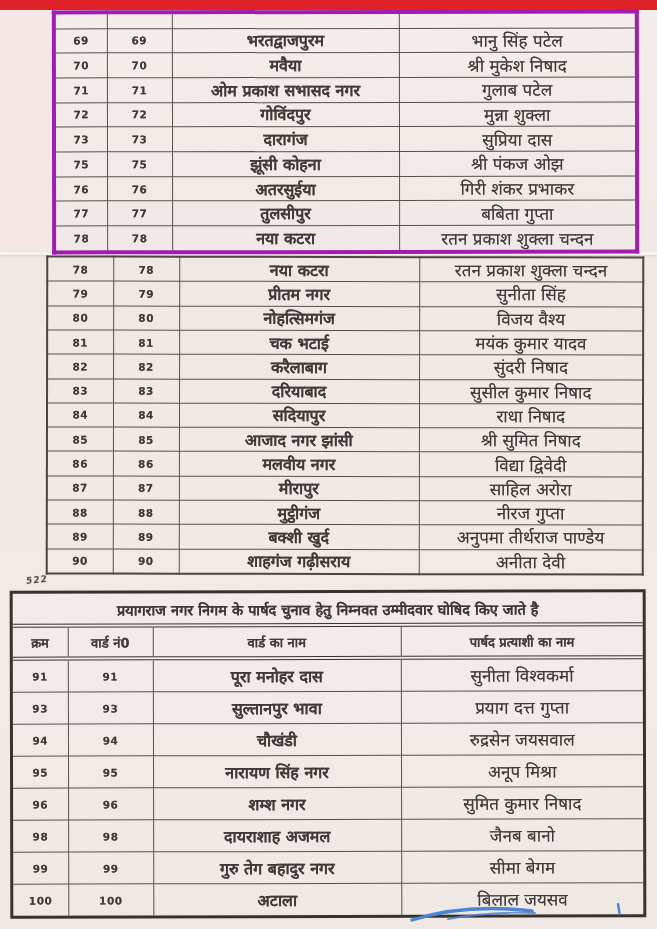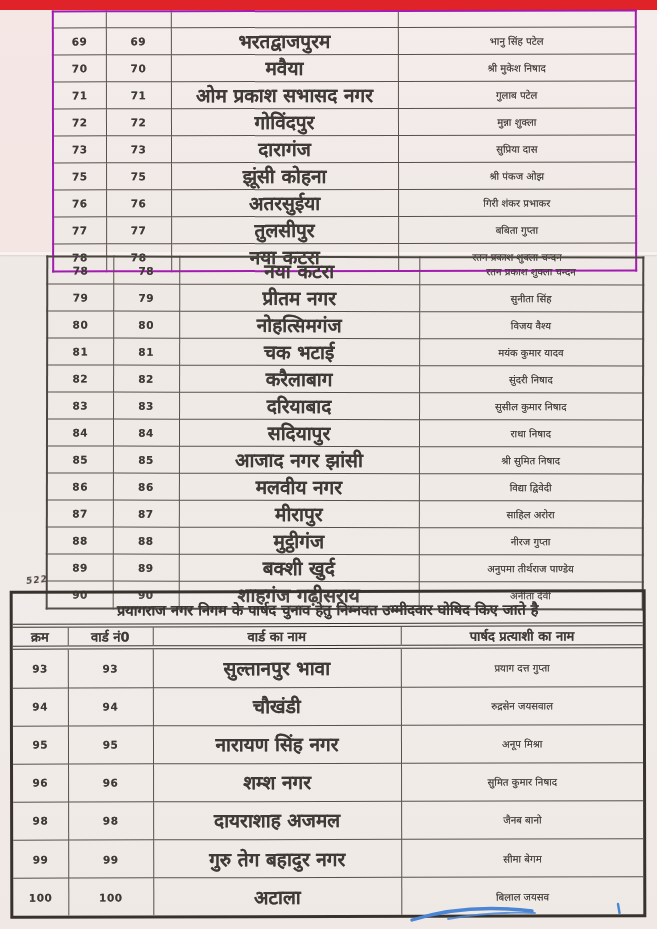--- a/index.html
+++ b/index.html
@@ -19,26 +19,26 @@
     position:absolute;border-collapse:collapse;table-layout:fixed;
     background:transparent;color:#3f3a37;
     text-shadow:0 0 .5px rgba(70,58,50,.55);
   }
   table.wardtable td,table.wardtable th{
     border:1.5px solid #57504b;
     text-align:center;vertical-align:middle;
     overflow:hidden;white-space:nowrap;padding:0 2px;
   }
   .num{font-size:10.5px;font-weight:700;letter-spacing:.5px}
-  .ward{font-size:19px;font-weight:700}
-  .cand{font-size:10px;font-weight:400}
+  .ward{font-size:16px;font-weight:700}
+  .cand{font-size:17px;font-weight:400}
 
   #t1{left:52px;top:10px;width:583px;height:244px;transform:rotate(-.08deg)}
   #t1 tr.partial td{border-top:none;height:16px}
-  #t1{border:2px solid #a21caf}
+  #t1{border:4px solid #a21caf}
 
   #t2{left:46px;top:256px;width:596px;height:319px;border:2px solid #4c4641;transform:rotate(.1deg)}
   #t2 td{border-width:1.6px}
 
   .hand-mark{
     position:absolute;left:26px;top:575px;
     font-size:9px;font-weight:700;color:#4e463f;letter-spacing:1px;
     transform:rotate(-6deg) skewX(-8deg);filter:blur(.3px);
   }
 
@@ -48,21 +48,21 @@
     background:rgba(255,255,255,.06);
   }
   .t3title{
     height:34px;line-height:34px;text-align:center;
     font-size:14.5px;font-weight:700;color:#3c3734;
     border-bottom:4px double #38322d;
     text-shadow:0 0 .5px rgba(70,58,50,.6);
     white-space:nowrap;overflow:hidden;
   }
   #t3{position:static;width:100%;height:288px}
-  #t3 th{font-size:13px;font-weight:700;height:20px;border-bottom:4px double #38322d}
+  #t3 th{font-size:13px;font-weight:700;height:31px;border-bottom:4px double #38322d}
   #t3 th:first-child,#t3 td:first-child{border-left:none}
   #t3 th:last-child,#t3 td:last-child{border-right:none}
   #t3 tr:last-child td{border-bottom:none}
   #t3 tr:first-child th{border-top:none}
 
   .sig-svg{position:absolute;left:360px;top:898px;width:290px;height:30px}
 </style>
 </head>
 <body>
 
@@ -244,20 +244,26 @@
     <thead>
       <tr>
           <th>क्रम</th>
           <th>वार्ड नं0</th>
           <th>वार्ड का नाम</th>
           <th>पार्षद प्रत्याशी का नाम</th>
         </tr>
     </thead>
     <tbody>
         <tr>
+          <td class="num">91</td>
+          <td class="num">91</td>
+          <td class="ward">पूरा मनोहर दास</td>
+          <td class="cand">सुनीता विश्वकर्मा</td>
+        </tr>
+        <tr>
           <td class="num">93</td>
           <td class="num">93</td>
           <td class="ward">सुल्तानपुर भावा</td>
           <td class="cand">प्रयाग दत्त गुप्ता</td>
         </tr>
         <tr>
           <td class="num">94</td>
           <td class="num">94</td>
           <td class="ward">चौखंडी</td>
           <td class="cand">रुद्रसेन जयसवाल</td>

